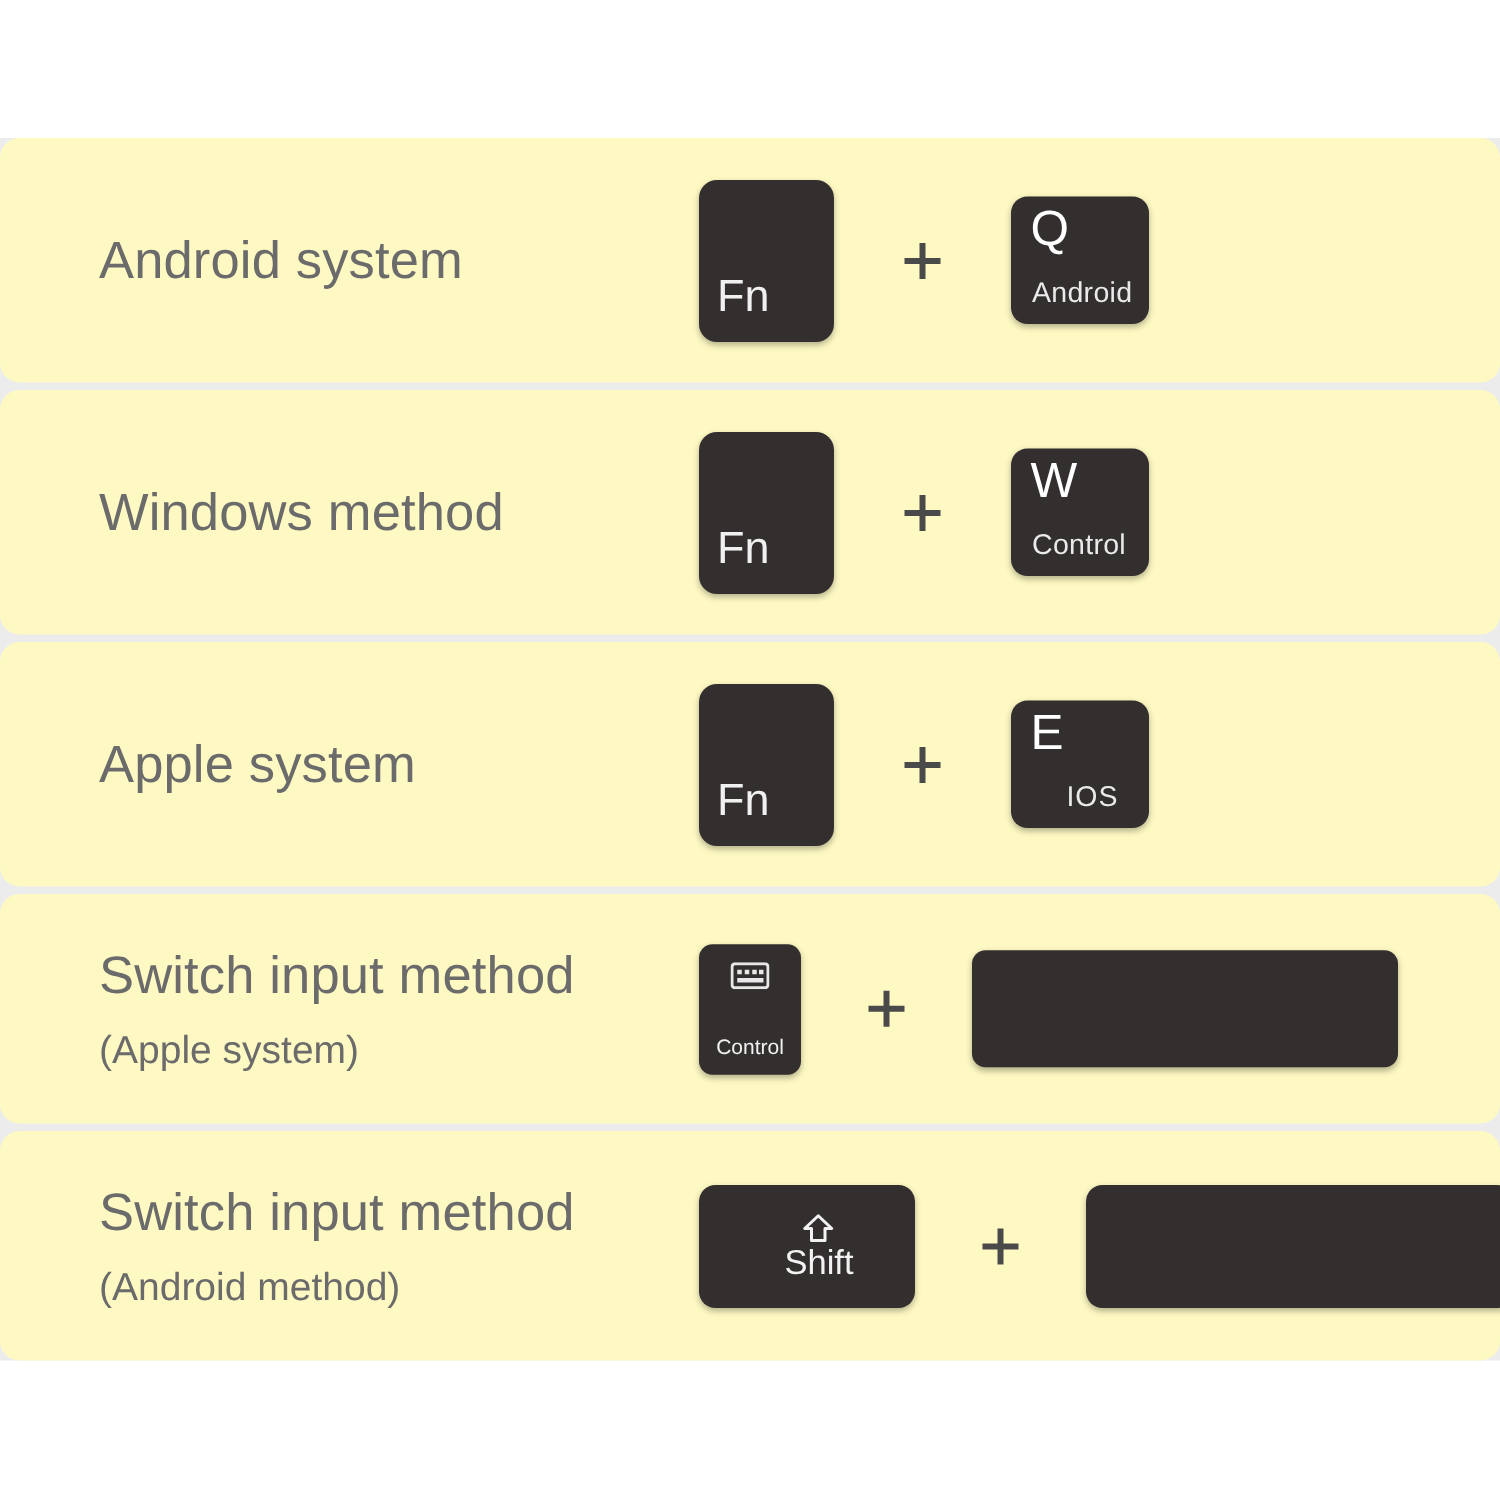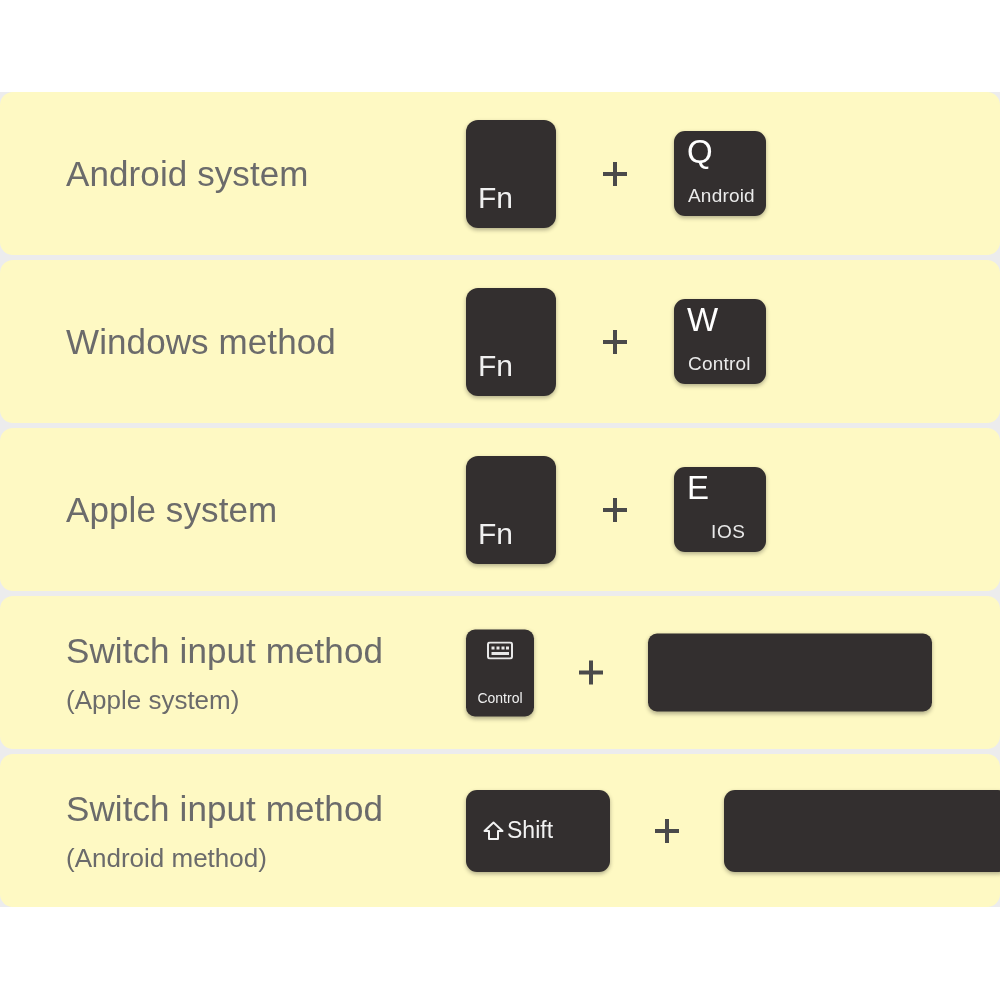--- a/index.html
+++ b/index.html
@@ -159,23 +159,24 @@
     color: #f0f0f0;
   }
 
   
   .key-shift {
     width: 144px;
     height: 82px;
     border-radius: 11px;
     display: flex;
     align-items: center;
-    justify-content: flex-start;
+    justify-content: center;
     padding-left: 16px;
     box-sizing: border-box;
+    flex-direction: column;
   }
   .key-shift .shift-arrow {
     width: 23px;
     height: 22px;
     margin-right: 2px;
     flex: none;
   }
   .key-shift .shift-label {
     font-size: 23px;
     color: #f2f2f2;

